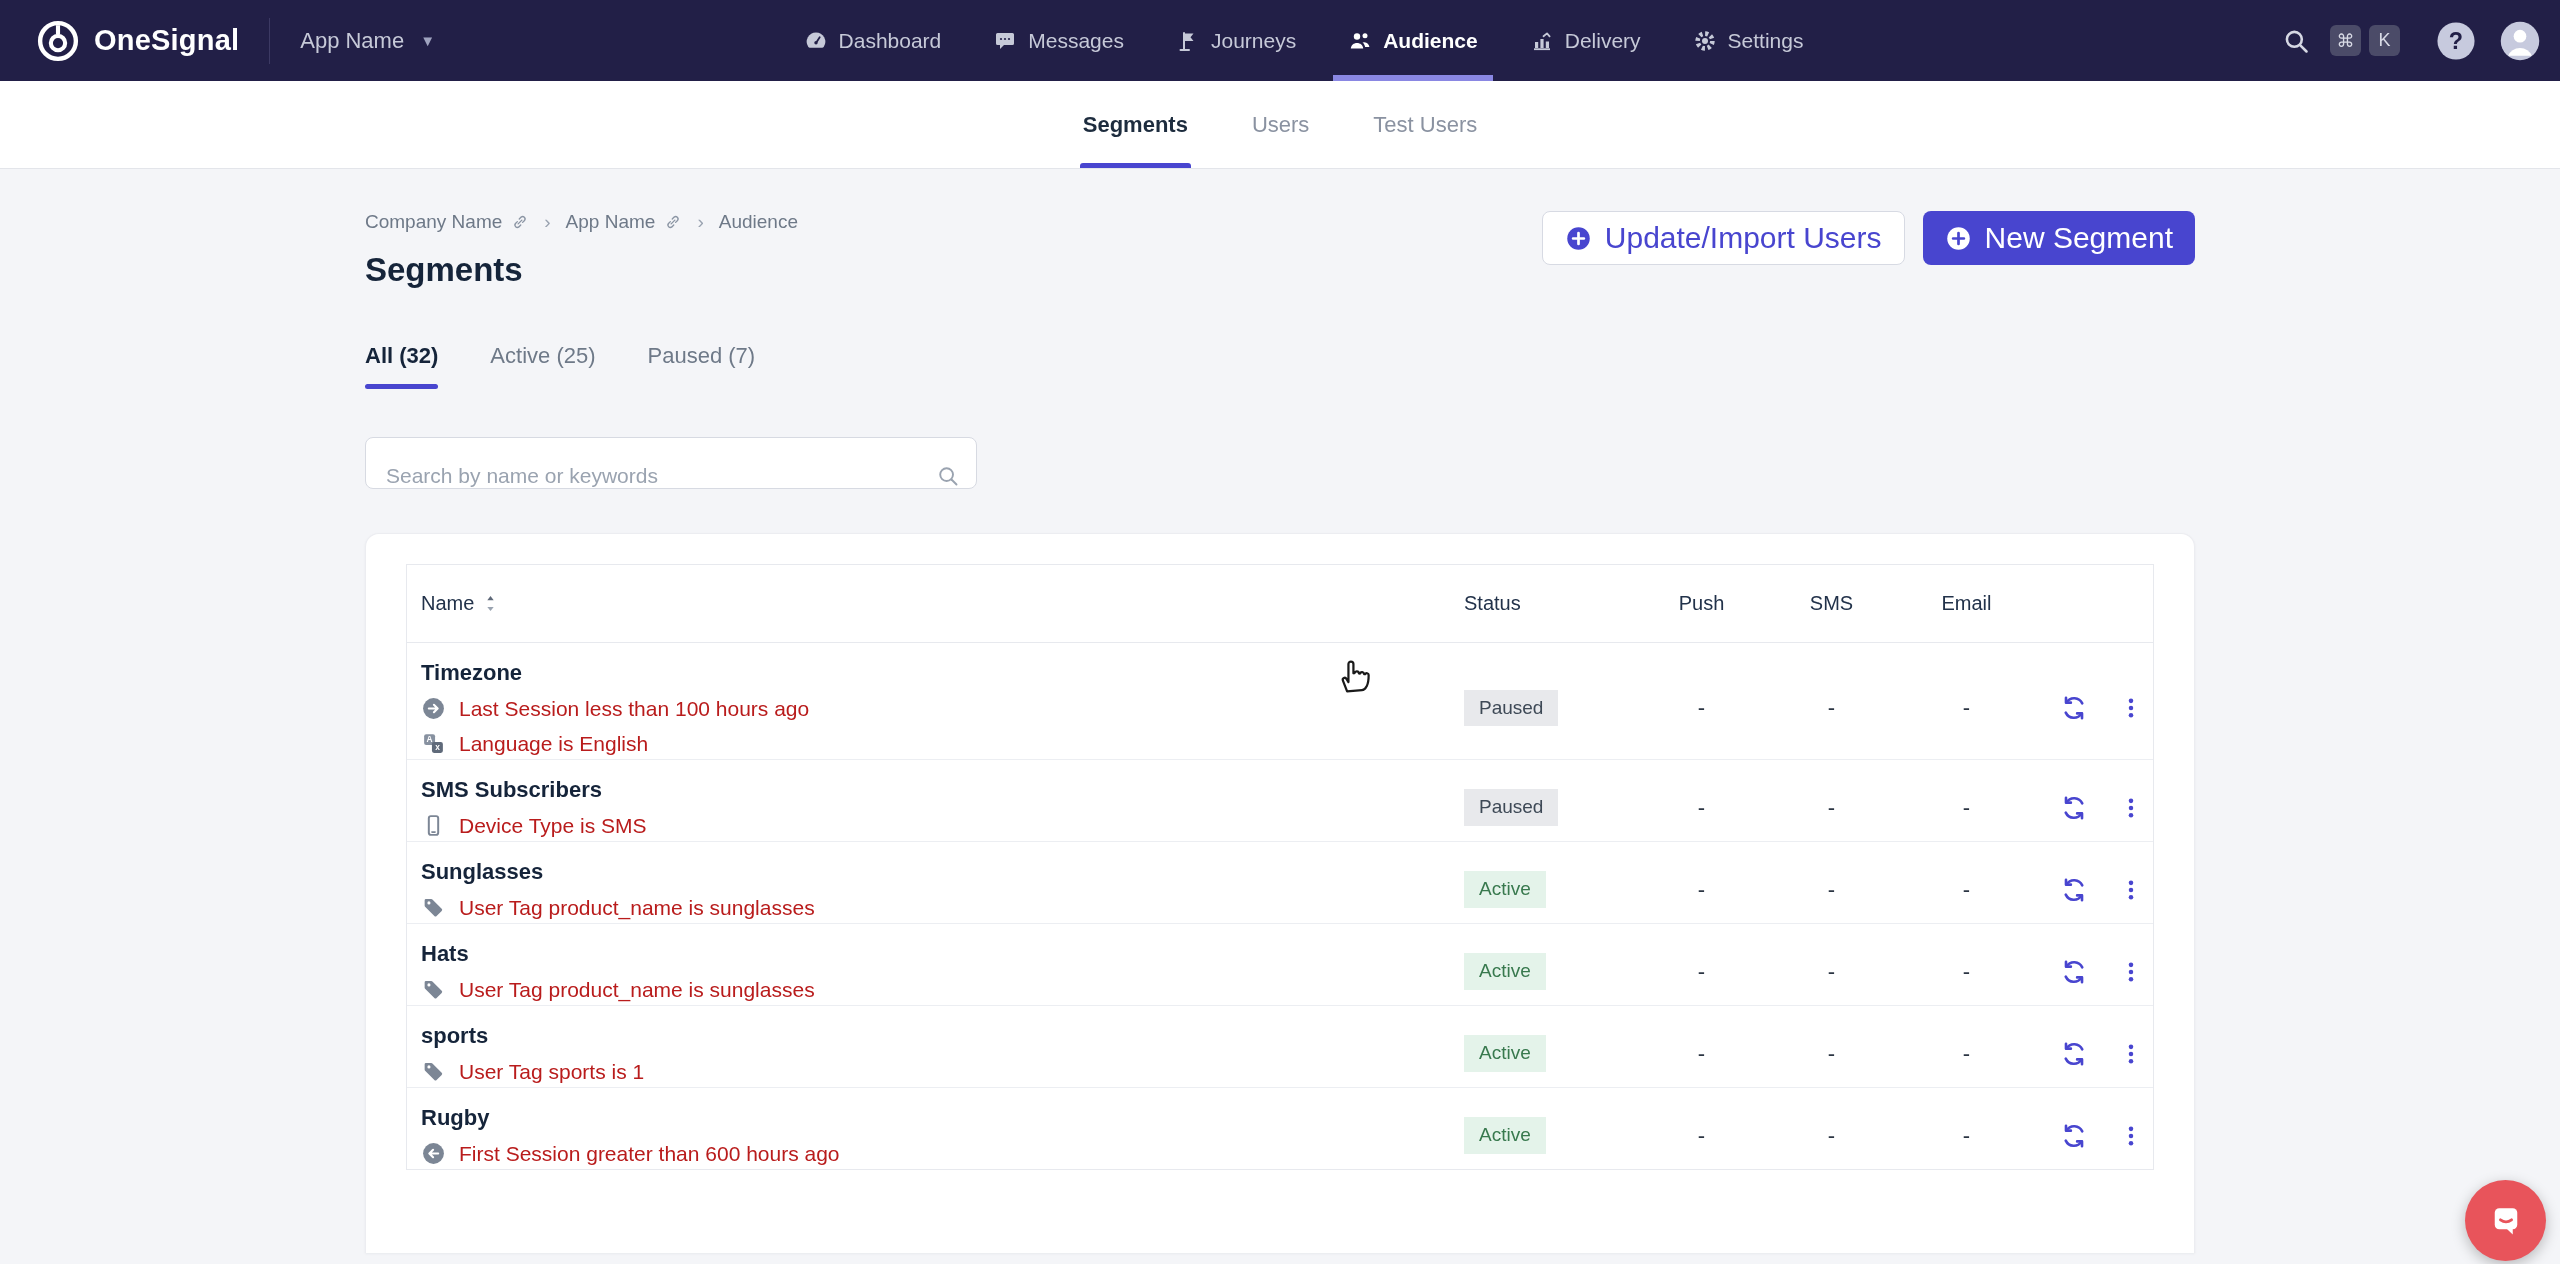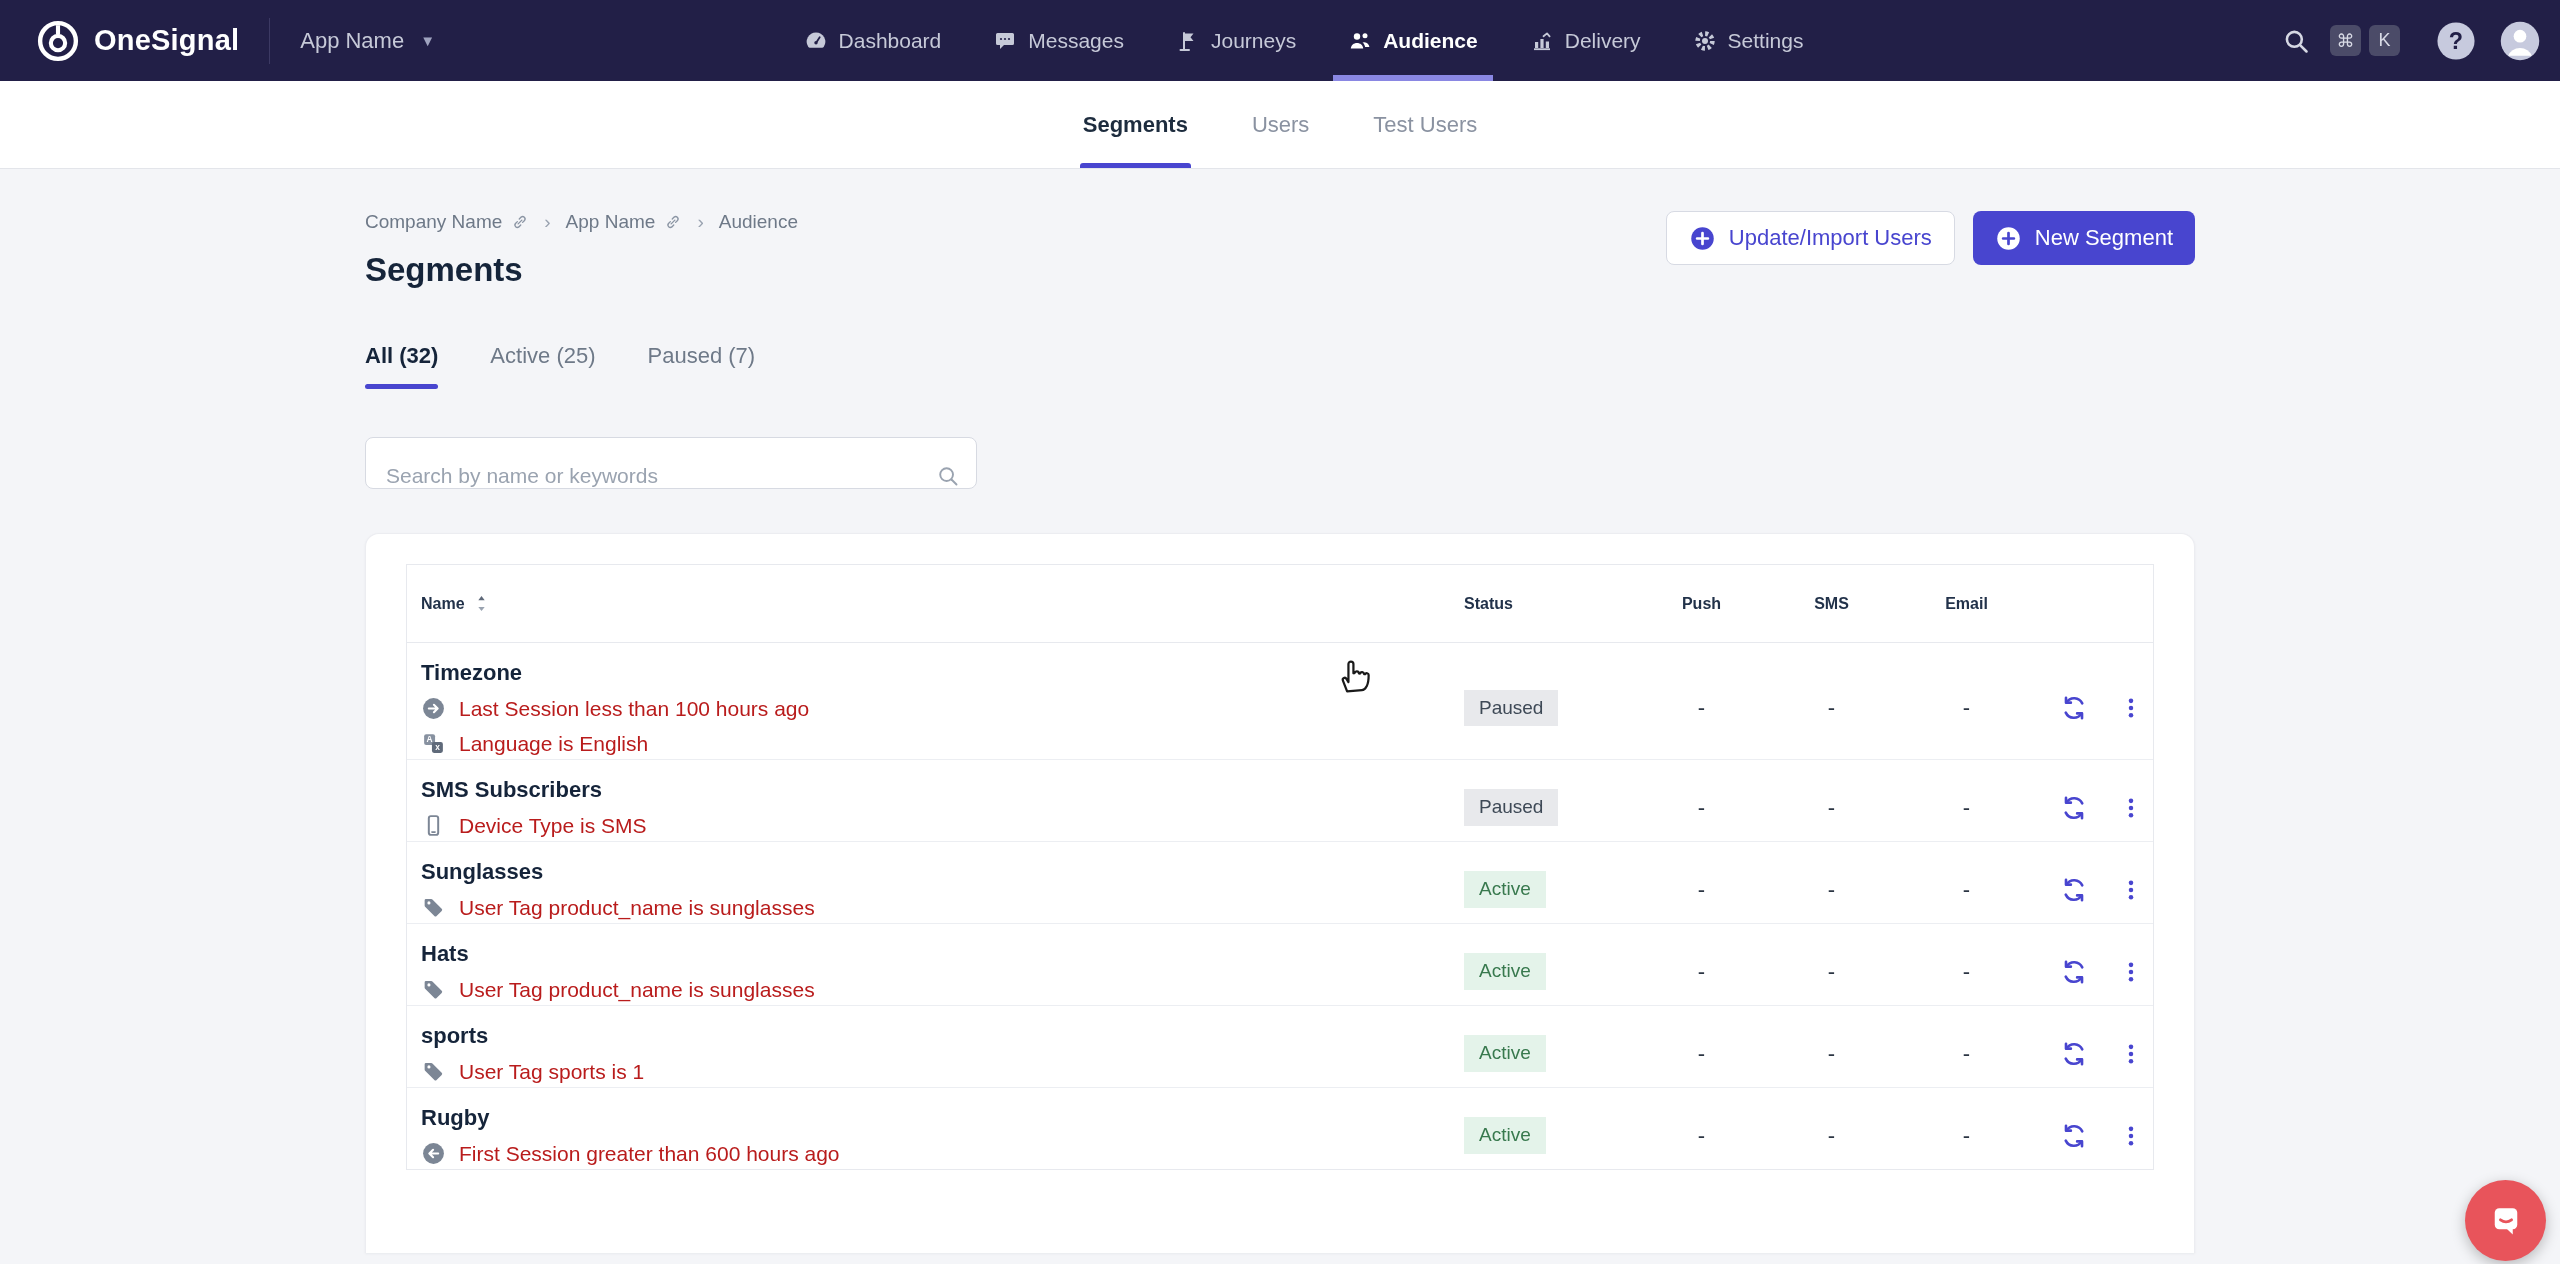--- a/index.html
+++ b/index.html
@@ -44,41 +44,41 @@
 
   
   .main{padding:42px 365px 0 365px;}
   .page-head{display:flex;justify-content:space-between;align-items:flex-start;}
   .breadcrumb{display:flex;align-items:center;gap:12px;font-size:19px;color:#6e7988;}
   .crumb{display:flex;align-items:center;gap:9px;}
   .crumb .icon svg{width:18px;height:18px;color:#8b95a4;}
   .crumb-sep{color:#9aa3b1;font-size:19px;margin:0 3px;}
   .page-title{margin-top:18px;font-size:33px;font-weight:700;color:#15243a;}
   .actions{display:flex;gap:18px;}
-  .btn{height:54px;border-radius:8px;font-size:22px;display:inline-flex;align-items:center;gap:13px;padding:0 22px;cursor:pointer;border:none;font-family:inherit;}
+  .btn{height:54px;border-radius:8px;font-size:30px;display:inline-flex;align-items:center;gap:13px;padding:0 22px;cursor:pointer;border:none;font-family:inherit;}
   .btn .icon svg{width:27px;height:27px;}
   .btn-outline{background:#fff;color:var(--accent,#4845cf);border:1px solid #d7dae3;}
   .btn-primary{background:var(--accent,#4845cf);color:#fff;}
 
   .filter-tabs{display:flex;gap:52px;margin-top:54px;}
   .ftab{font-size:22px;color:#6e7988;padding-bottom:20px;position:relative;cursor:pointer;}
   .ftab.active{color:#15243a;font-weight:700;text-align:center;}
   .ftab.active::after{content:"";position:absolute;bottom:0;left:0;right:0;height:5px;background:var(--accent,#4845cf);border-radius:3px;}
 
   .search-box{margin-top:48px;width:612px;height:52px;background:#fff;border:1px solid #d7dae2;border-radius:8px;display:flex;align-items:flex-end;padding:0 16px 0 20px;}
   .search-box input{flex:1;border:none;outline:none;font-size:21px;color:#333;font-family:inherit;background:transparent;}
   .search-box input::placeholder{color:#9aa3b0;}
   .search-box .icon svg{width:24px;height:24px;color:#9aa3b0;}
 
   
   .card{margin-top:44px;background:#fff;border-radius:14px 14px 0 0;border:1px solid #ecedf1;border-bottom:none;
         padding:30px 40px 0;height:720px;box-shadow:0 1px 3px rgba(20,30,60,.05);}
   .segments-table{border:1px solid #e7e9ee;}
   .trow{display:grid;grid-template-columns:1fr 170px 135px 125px 145px 70px 44px;align-items:center;}
-  .thead{height:78px;font-size:16px;font-weight:700;color:#22324a;border-bottom:1px solid #e7e9ee;}
+  .thead{height:78px;font-size:20px;font-weight:400;color:#22324a;border-bottom:1px solid #e7e9ee;}
   .th{display:flex;align-items:center;}
   .th-name{padding-left:14px;gap:9px;cursor:pointer;}
   .th-name .icon svg{width:15px;height:23px;}
   .th-center{justify-content:center;}
   .row{border-bottom:1px solid #eceef2;padding:17px 0 3px;}
   .row:last-child{border-bottom:none;}
   .cell-name{padding-left:14px;}
   .seg-name{font-size:22px;font-weight:700;color:#15243a;}
   .criterion{display:flex;align-items:center;gap:13px;margin-top:10px;font-size:21px;color:#b91c1c;}
   .criterion .icon svg{width:25px;height:25px;}

